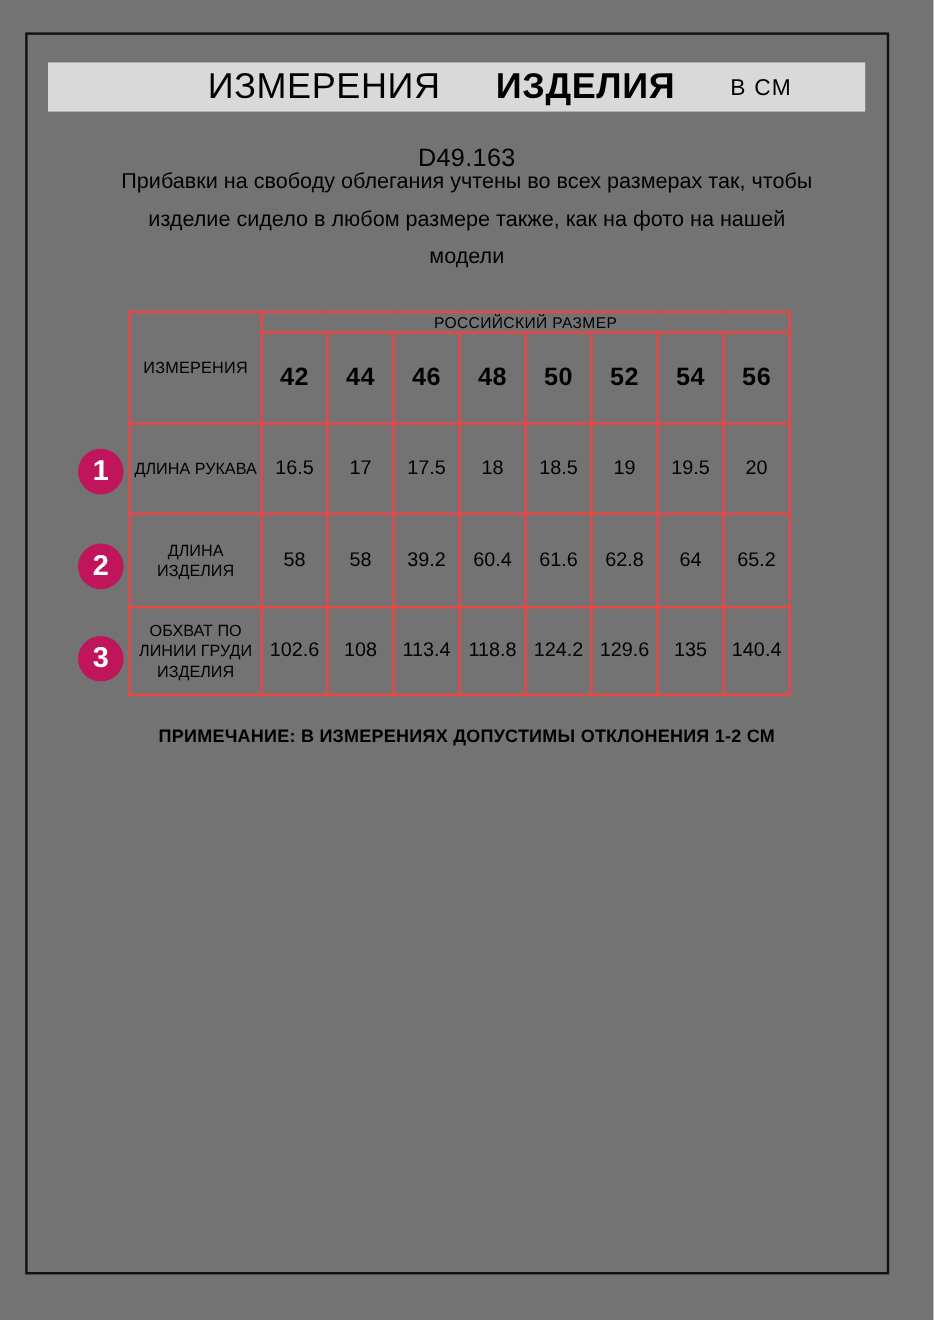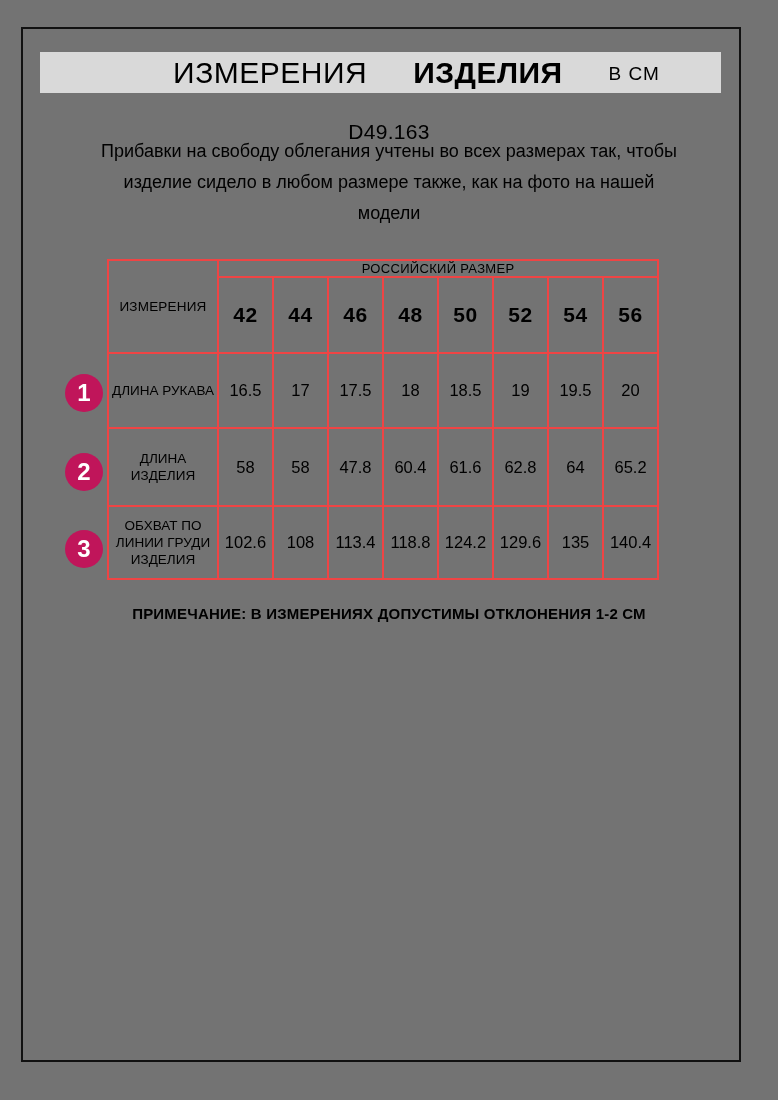--- a/index.html
+++ b/index.html
@@ -199,21 +199,21 @@
         <td class="cell-val">18.5</td>
         <td class="cell-val">19</td>
         <td class="cell-val">19.5</td>
         <td class="cell-val">20</td>
       </tr>
       <tr class="r-data-2">
         <td class="row-label">ДЛИНА
 ИЗДЕЛИЯ</td>
         <td class="cell-val">58</td>
         <td class="cell-val">58</td>
-        <td class="cell-val">47.8</td>
+        <td class="cell-val">39.2</td>
         <td class="cell-val">60.4</td>
         <td class="cell-val">61.6</td>
         <td class="cell-val">62.8</td>
         <td class="cell-val">64</td>
         <td class="cell-val">65.2</td>
       </tr>
       <tr class="r-data-3">
         <td class="row-label">ОБХВАТ ПО
 ЛИНИИ ГРУДИ
 ИЗДЕЛИЯ</td>

